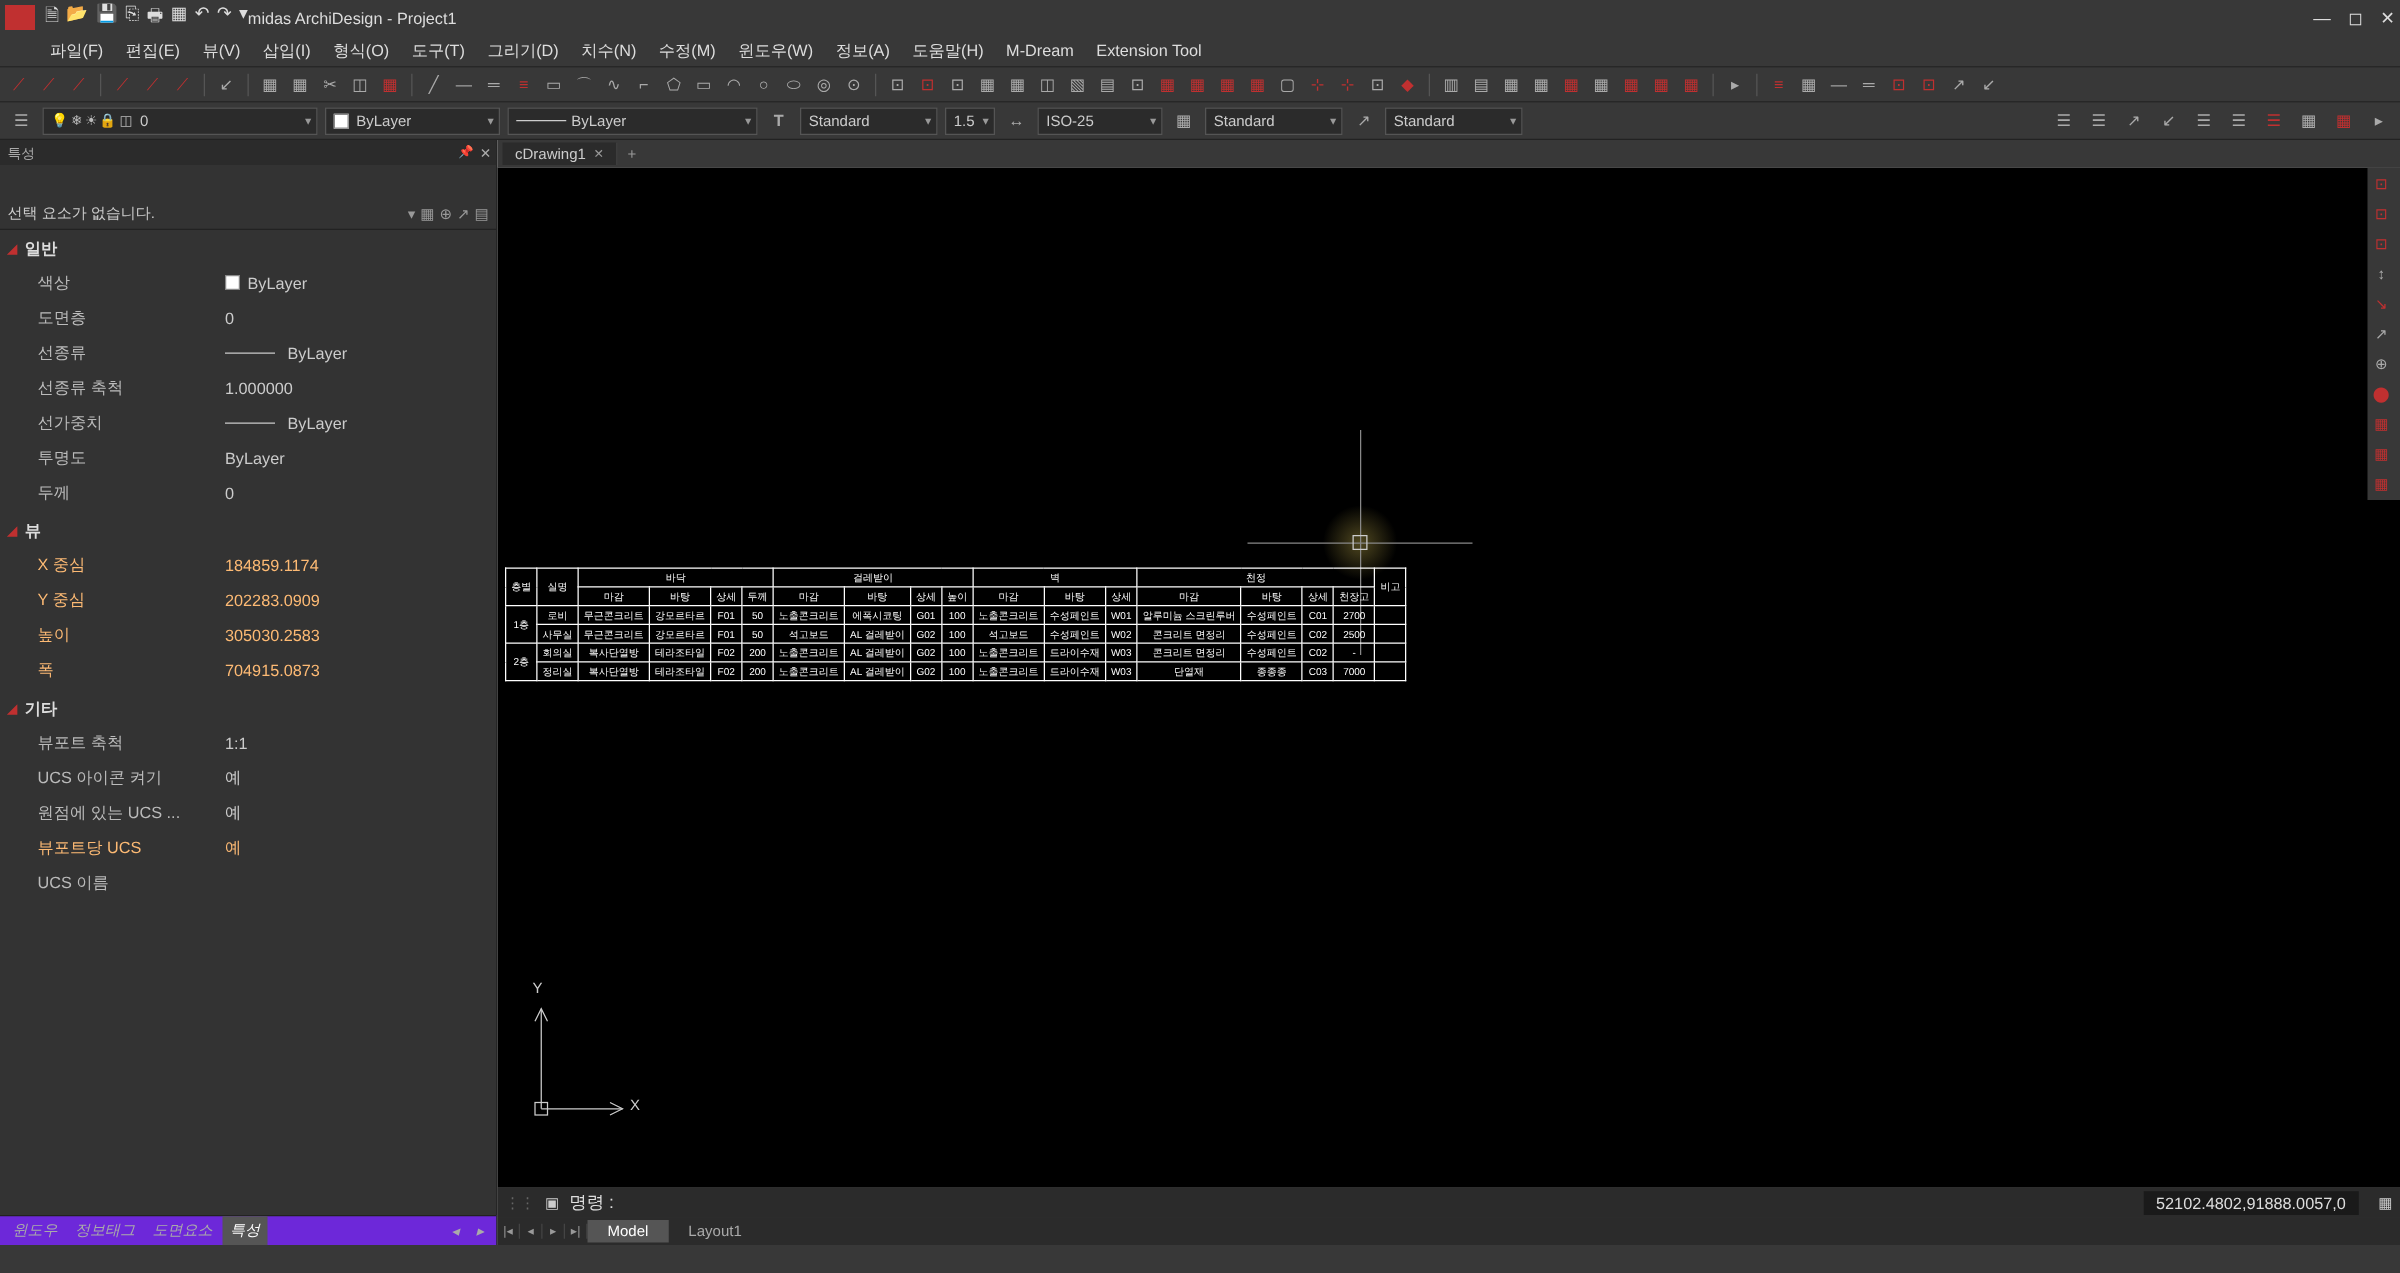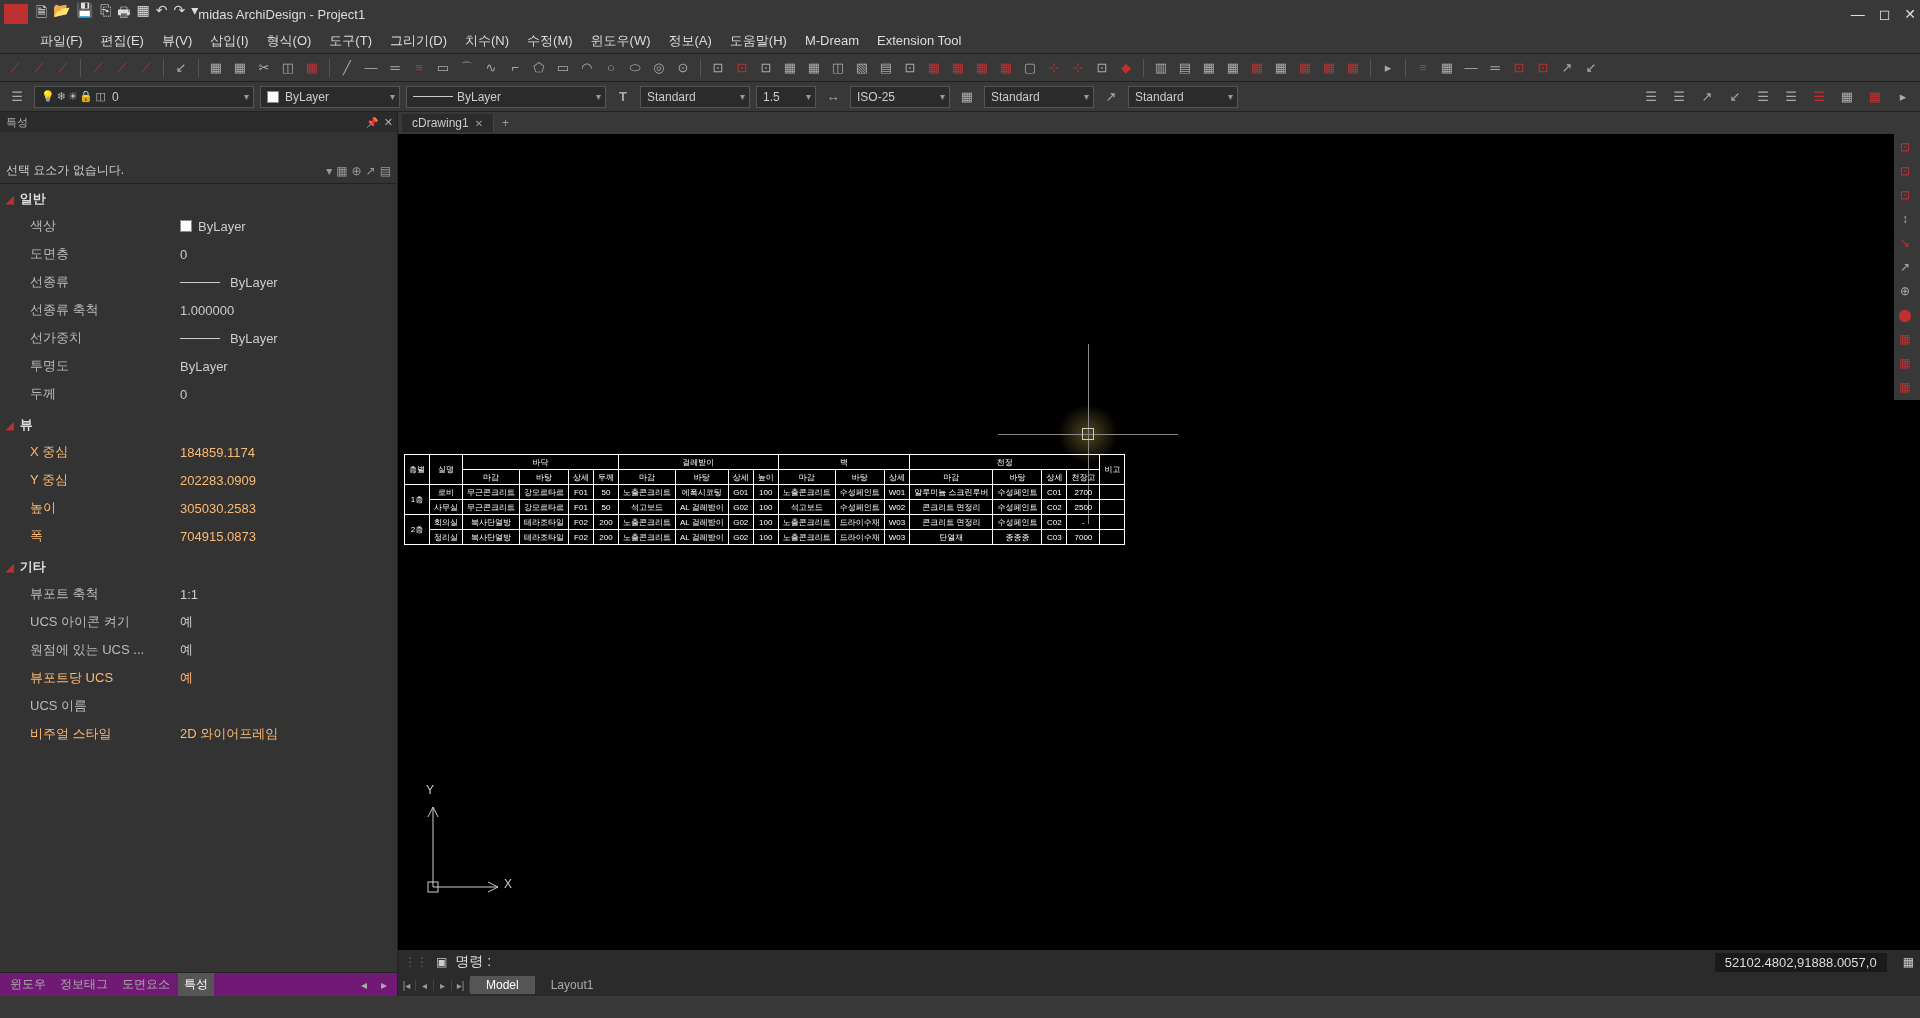--- a/index.html
+++ b/index.html
@@ -45,21 +45,21 @@
 .props-section-hdr { display: flex; align-items: center; padding: 4px 6px; color: #ddd; font-weight: bold; font-size: 13px; }
 .props-section-hdr .tri { color: #c03030; margin-right: 6px; font-size: 10px; }
 .prop-row { display: flex; align-items: center; height: 28px; padding: 0 24px 0 30px; font-size: 13px; }
 .prop-row .label { width: 150px; color: #bbb; }
 .prop-row .value { color: #ccc; display: flex; align-items: center; gap: 6px; }
 .prop-row.dim .label, .prop-row.dim .value { color: #fdba74; }
 .color-sw { width: 12px; height: 12px; border: 1px solid #888; background: #fff; display: inline-block; }
 .lineprev { width: 40px; height: 1px; background: #ccc; display: inline-block; margin-right: 4px; }
 
 
-.props-tabs { margin-top: auto; height: 24px; display: flex; align-items: center; background: #701a75; border-top: 1px solid #222; padding: 0 4px; font-size: 12px; gap: 2px; }
+.props-tabs { margin-top: auto; height: 24px; display: flex; align-items: center; background: #6d28d9; border-top: 1px solid #222; padding: 0 4px; font-size: 12px; gap: 2px; font-style: italic; }
 .props-tabs span { padding: 3px 6px; color: #aaa; cursor: pointer; }
 .props-tabs span.active { background: #555; color: #fff; }
 .props-tabs .arrows { margin-left: auto; display: flex; gap: 2px; }
 
 
 .draw-wrap { flex: 1; display: flex; flex-direction: column; background: #e5e5e5; position: relative; }
 .doc-tabs { height: 22px; background: #383838; display: flex; align-items: center; padding: 0 4px; gap: 0; }
 .doc-tab { padding: 2px 10px; background: #2b2b2b; color: #ccc; font-size: 12px; display: flex; align-items: center; gap: 6px; cursor: pointer; border-right: 1px solid #444; }
 .doc-tab .x { font-size: 10px; color: #999; }
 .doc-add { padding: 0 8px; color: #999; cursor: pointer; }
@@ -230,21 +230,21 @@
       <span style="margin-left:6px">ByLayer</span>
   </div>
   <div class="combo" style="width:200px">
     <span class="lineprev"></span>
       <span>ByLayer</span>
   </div>
   <span class="tb-icon" style="font-weight:bold">T</span>
   <div class="combo" style="width:110px">
       <span>Standard</span>
     </div>
-  <div class="combo" style="width:60px">
+  <div class="combo" style="width:40px">
       <span>1.5</span>
     </div>
   <span class="tb-icon">↔</span>
   <div class="combo" style="width:100px">
       <span>ISO-25</span>
     </div>
   <span class="tb-icon">▦</span>
   <div class="combo" style="width:110px">
       <span>Standard</span>
     </div>
@@ -368,24 +368,20 @@
           <span class="label">원점에 있는 UCS ...</span>
           <span class="value">예</span>
         </div>
       <div class="prop-row dim">
           <span class="label">뷰포트당 UCS</span>
           <span class="value">예</span>
         </div>
       <div class="prop-row">
           <span class="label">UCS 이름</span>
           <span class="value"></span>
-        </div>
-      <div class="prop-row dim">
-          <span class="label">비주얼 스타일</span>
-          <span class="value">2D 와이어프레임</span>
         </div>
     </div>
 
     <div class="props-tabs">
       <span>윈도우</span>
       <span>정보태그</span>
       <span>도면요소</span>
       <span class="active">특성</span>
       <div class="arrows">
           <span>◂</span>

